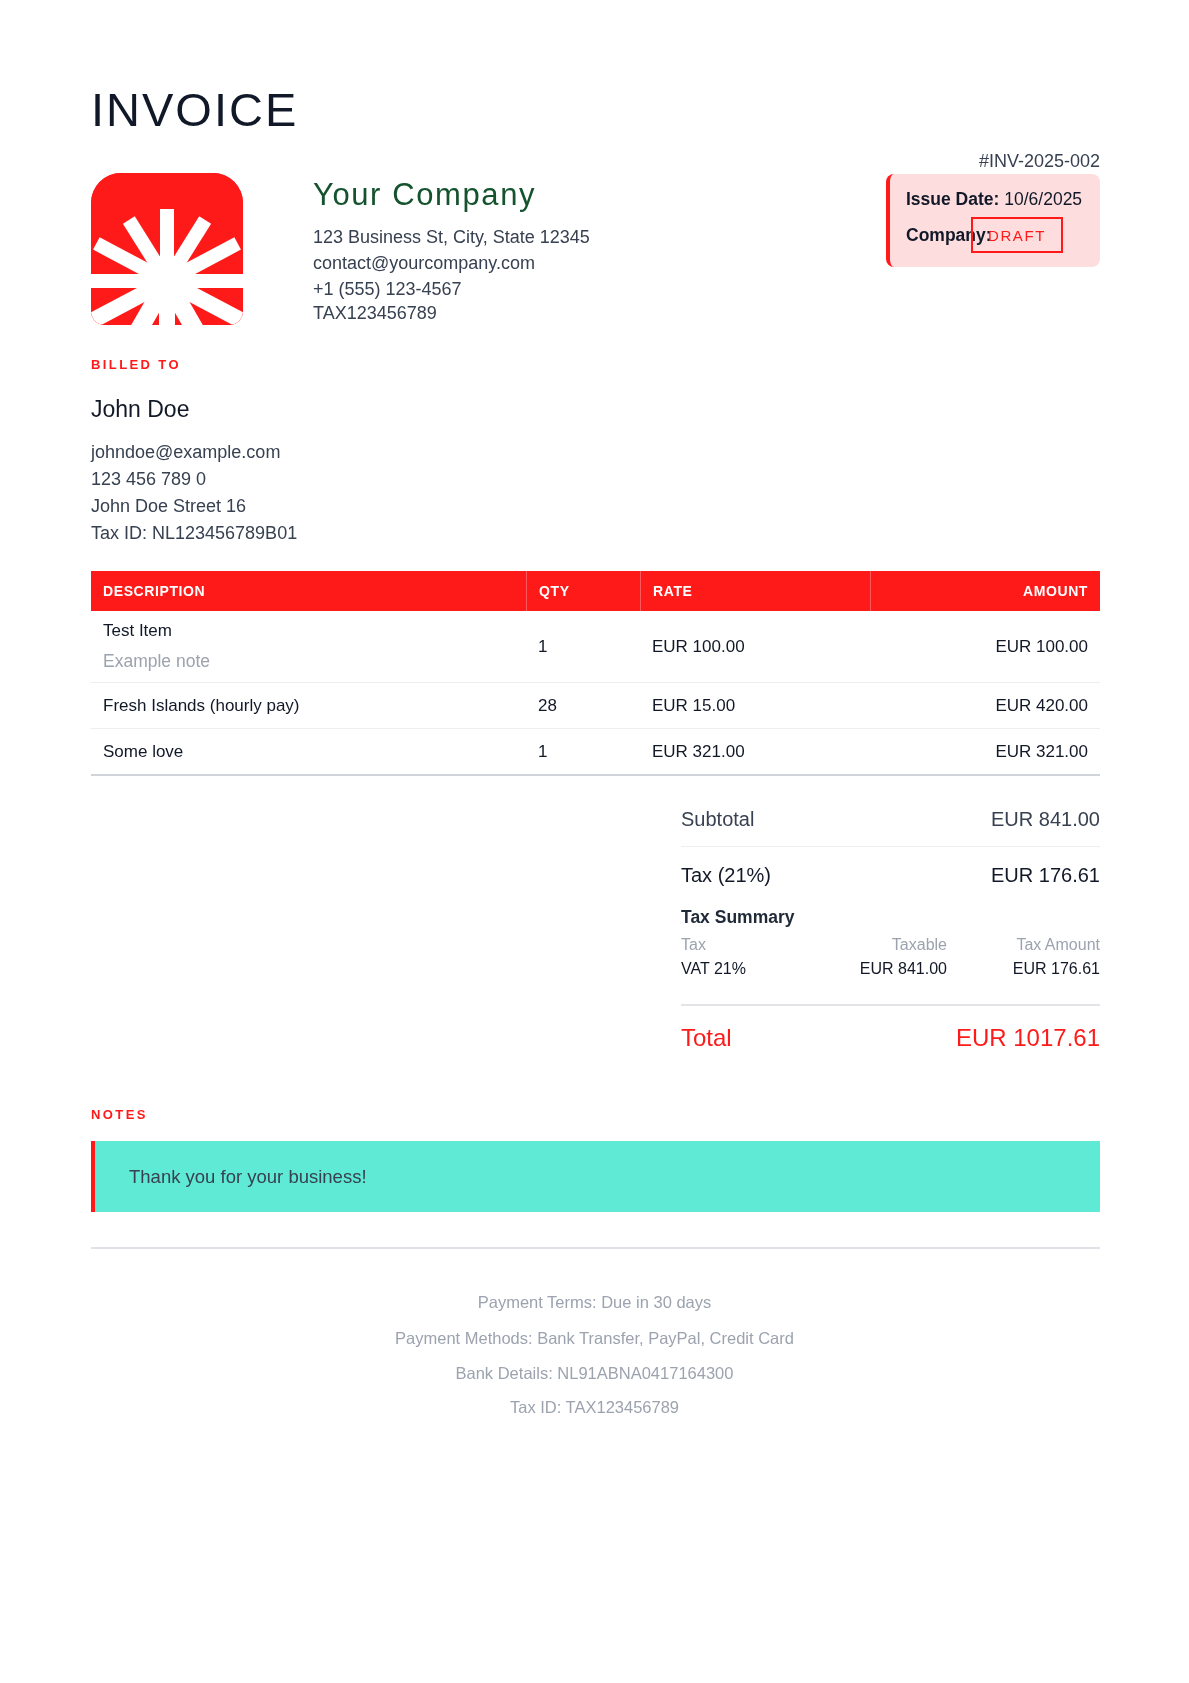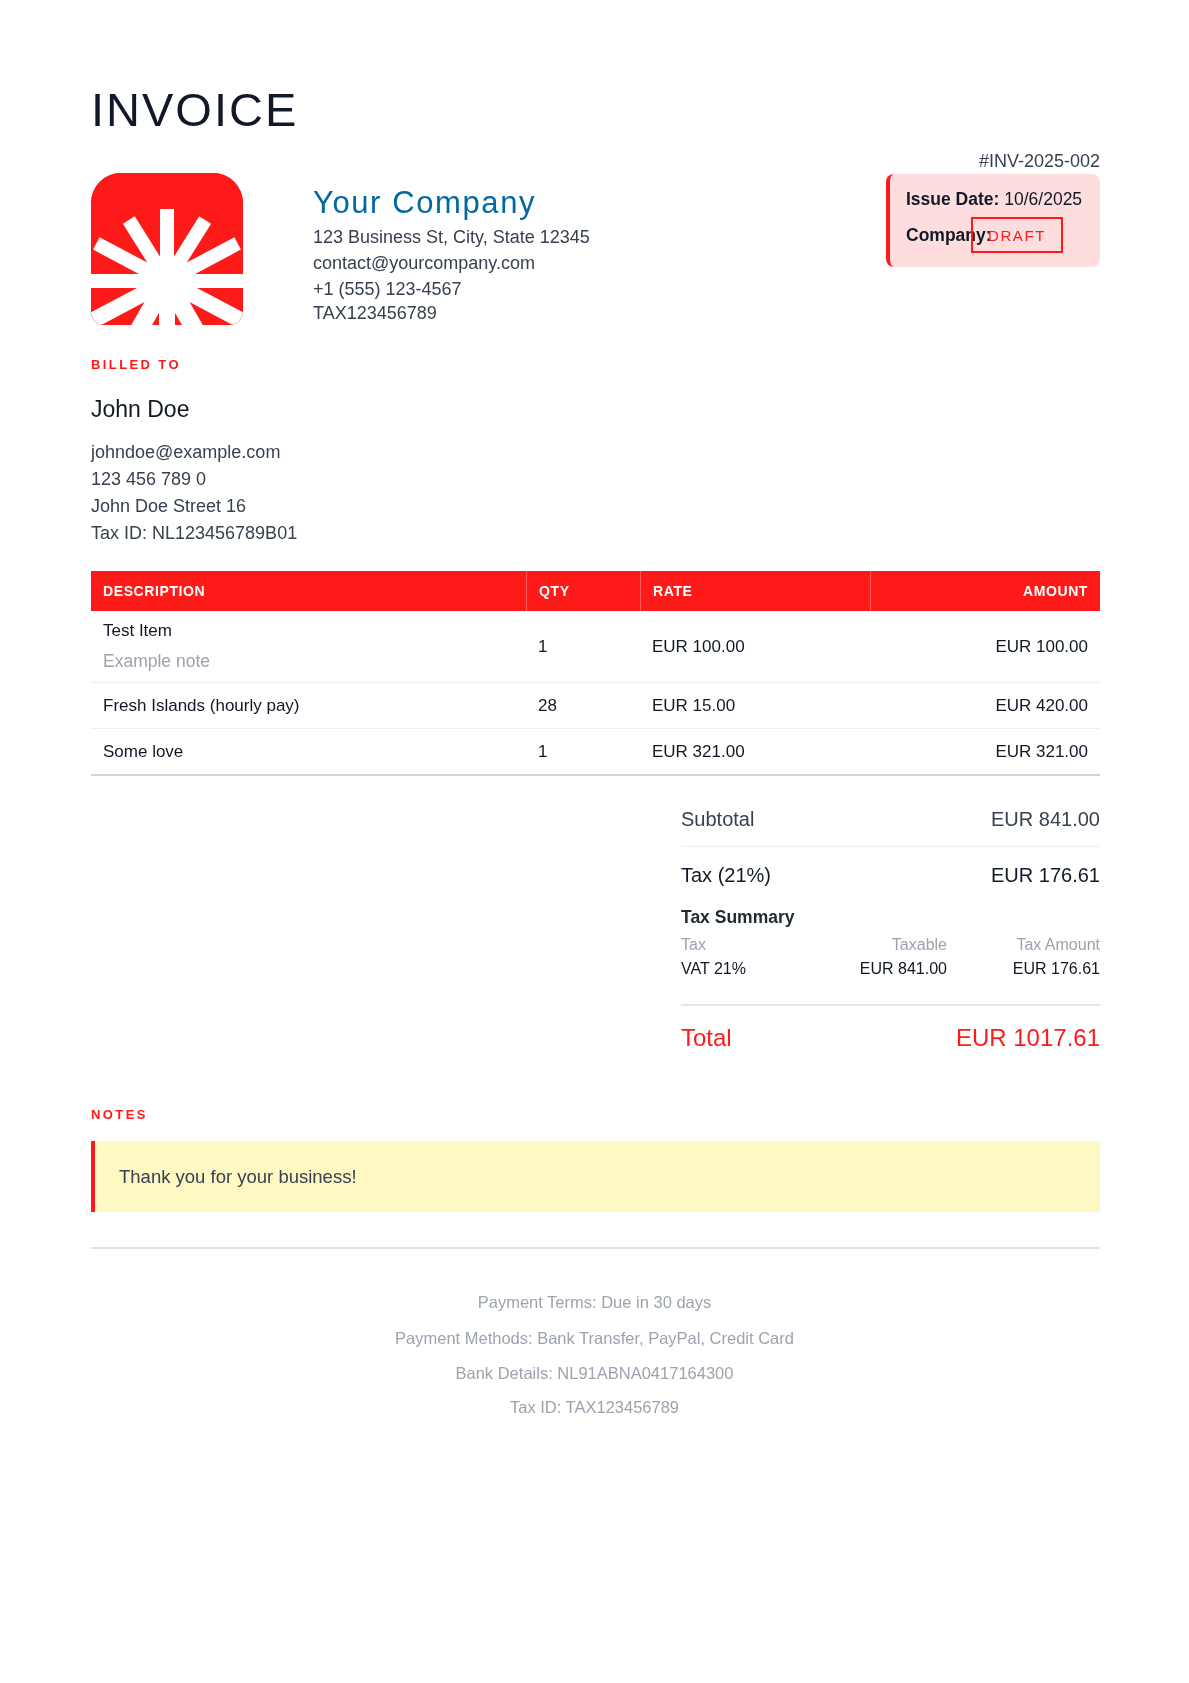--- a/index.html
+++ b/index.html
@@ -5,21 +5,21 @@
   * { box-sizing: border-box; margin: 0; padding: 0; }
   html, body { width: 1189px; height: 1683px; background: #ffffff; }
   body { position: relative; font-family: "Liberation Sans", sans-serif; color: #1f2937; overflow: hidden; }
   .abs { position: absolute; }
 
   .title { left: 91px; top: 84px; font-size: 47px; letter-spacing: 2px; color: #111827; font-weight: 400; line-height: 52px; }
 
   .logo { left: 91px; top: 173px; width: 152px; height: 152px; border-radius: 30px 30px 14px 14px; overflow: hidden; background: #ff1a1a; }
   .logo svg { display:block; }
 
-  .company-name { left: 313px; top: 176px; font-size: 31px; letter-spacing: 1.6px; color: #0369a1; line-height: 38px; margin-top: 8px; }
+  .company-name { left: 313px; top: 176px; font-size: 31px; letter-spacing: 1.6px; color: #14532d; line-height: 38px; }
   .company-line { left: 313px; font-size: 18px; color: #374151; line-height: 22px; }
 
   .inv-number { right: 89px; top: 150px; font-size: 18px; color: #374151; line-height: 22px; }
   .meta-box { left: 886px; top: 174px; width: 214px; height: 93px; background: #fdddde; border-left: 4px solid #ff1a1a; border-radius: 8px; }
   .meta-row { position: absolute; left: 16px; font-size: 17.5px; color: #111827; line-height: 22px; }
   .meta-row b { font-weight: 700; }
   .status-badge { position: absolute; left: 81px; top: 43px; width: 92px; height: 36px; border: 2px solid #ff1a1a; color: #ff1a1a; font-size: 15px; letter-spacing: 1.6px; display: flex; align-items: center; justify-content: center; background: transparent; }
 
   .section-label { left: 91px; font-size: 13px; font-weight: 700; letter-spacing: 2.4px; color: #ff1a1a; line-height: 20px; }
   .client-name { left: 91px; top: 395px; font-size: 23px; color: #111827; line-height: 28px; }
@@ -46,21 +46,21 @@
   .tot-sub { color: #374151; height: 47px; border-bottom: 1px solid #eceef1; align-items: flex-start; padding-top: 8px; justify-content: space-between; }
   .tot-tax { padding-top: 17px; }
   .tax-summary-title { margin-top: 20px; font-size: 17.5px; font-weight: 700; color: #1f2937; }
   .ts-grid { display: grid; grid-template-columns: 1fr 120px 153px; margin-top: 8px; font-size: 16px; }
   .ts-grid .h { color: #9ca3af; }
   .ts-grid .r { text-align: right; }
   .ts-grid .v { color: #111827; margin-top: 6px; }
   .tot-divider { margin-top: 26px; height: 2px; background: #e2e4e8; }
   .tot-total { margin-top: 18px; color: #ff1a1a; font-size: 24px; }
 
-  .notes-box { left: 91px; top: 1141px; width: 1009px; height: 71px; background: #fef9c3; border-left: 4px solid #ff1a1a; display: flex; align-items: center; padding-left: 24px; font-size: 18.5px; color: #374151; }
+  .notes-box { left: 91px; top: 1141px; width: 1009px; height: 71px; background: #5eead4; border-left: 4px solid #ff1a1a; display: flex; align-items: center; padding-left: 34px; font-size: 18.5px; color: #374151; }
   .divider { left: 91px; top: 1247px; width: 1009px; height: 2px; background: #dfe2e6; }
   .footer-line { left: 0; width: 1189px; text-align: center; font-size: 16.5px; color: #9ca3af; line-height: 20px; }
 </style>
 </head>
 <body>
 
 <div class="abs title">INVOICE</div>
 
 <div class="abs logo">
   <svg width="152" height="152" viewBox="0 0 152 152">

